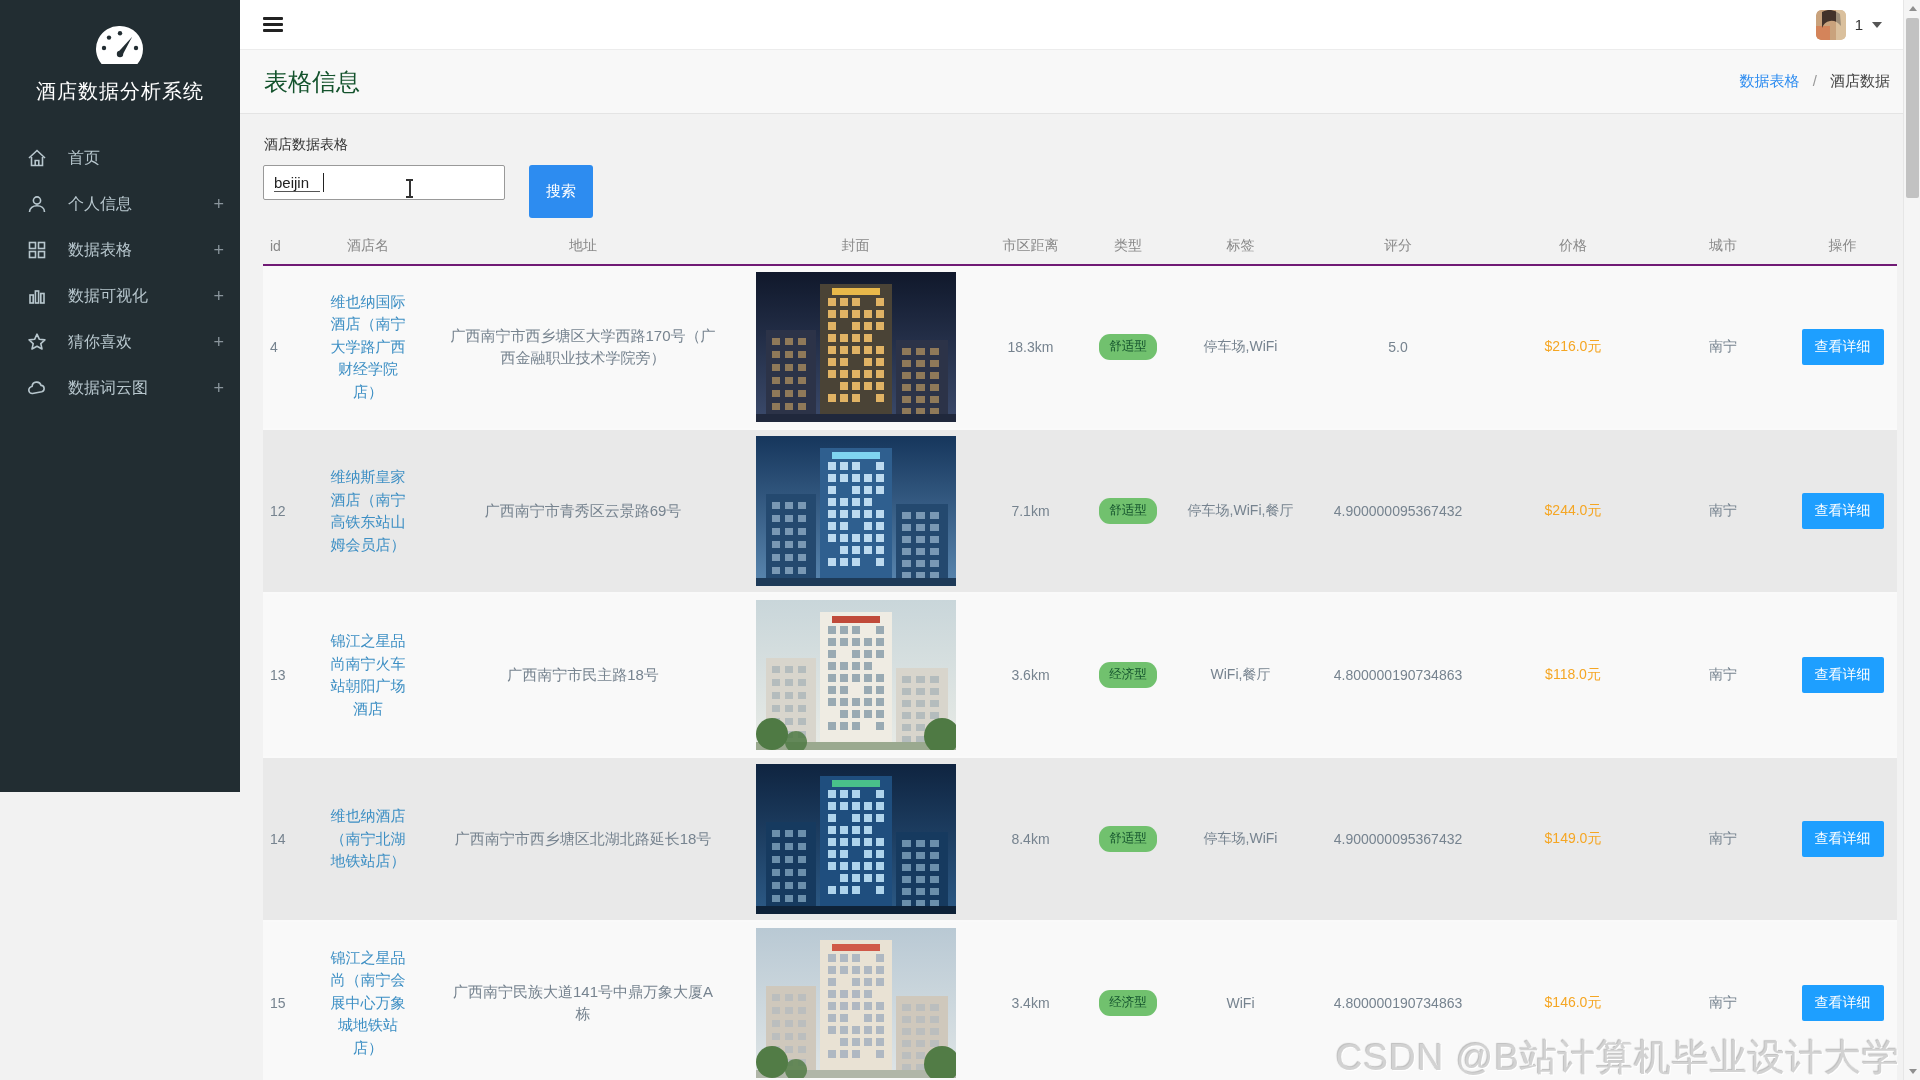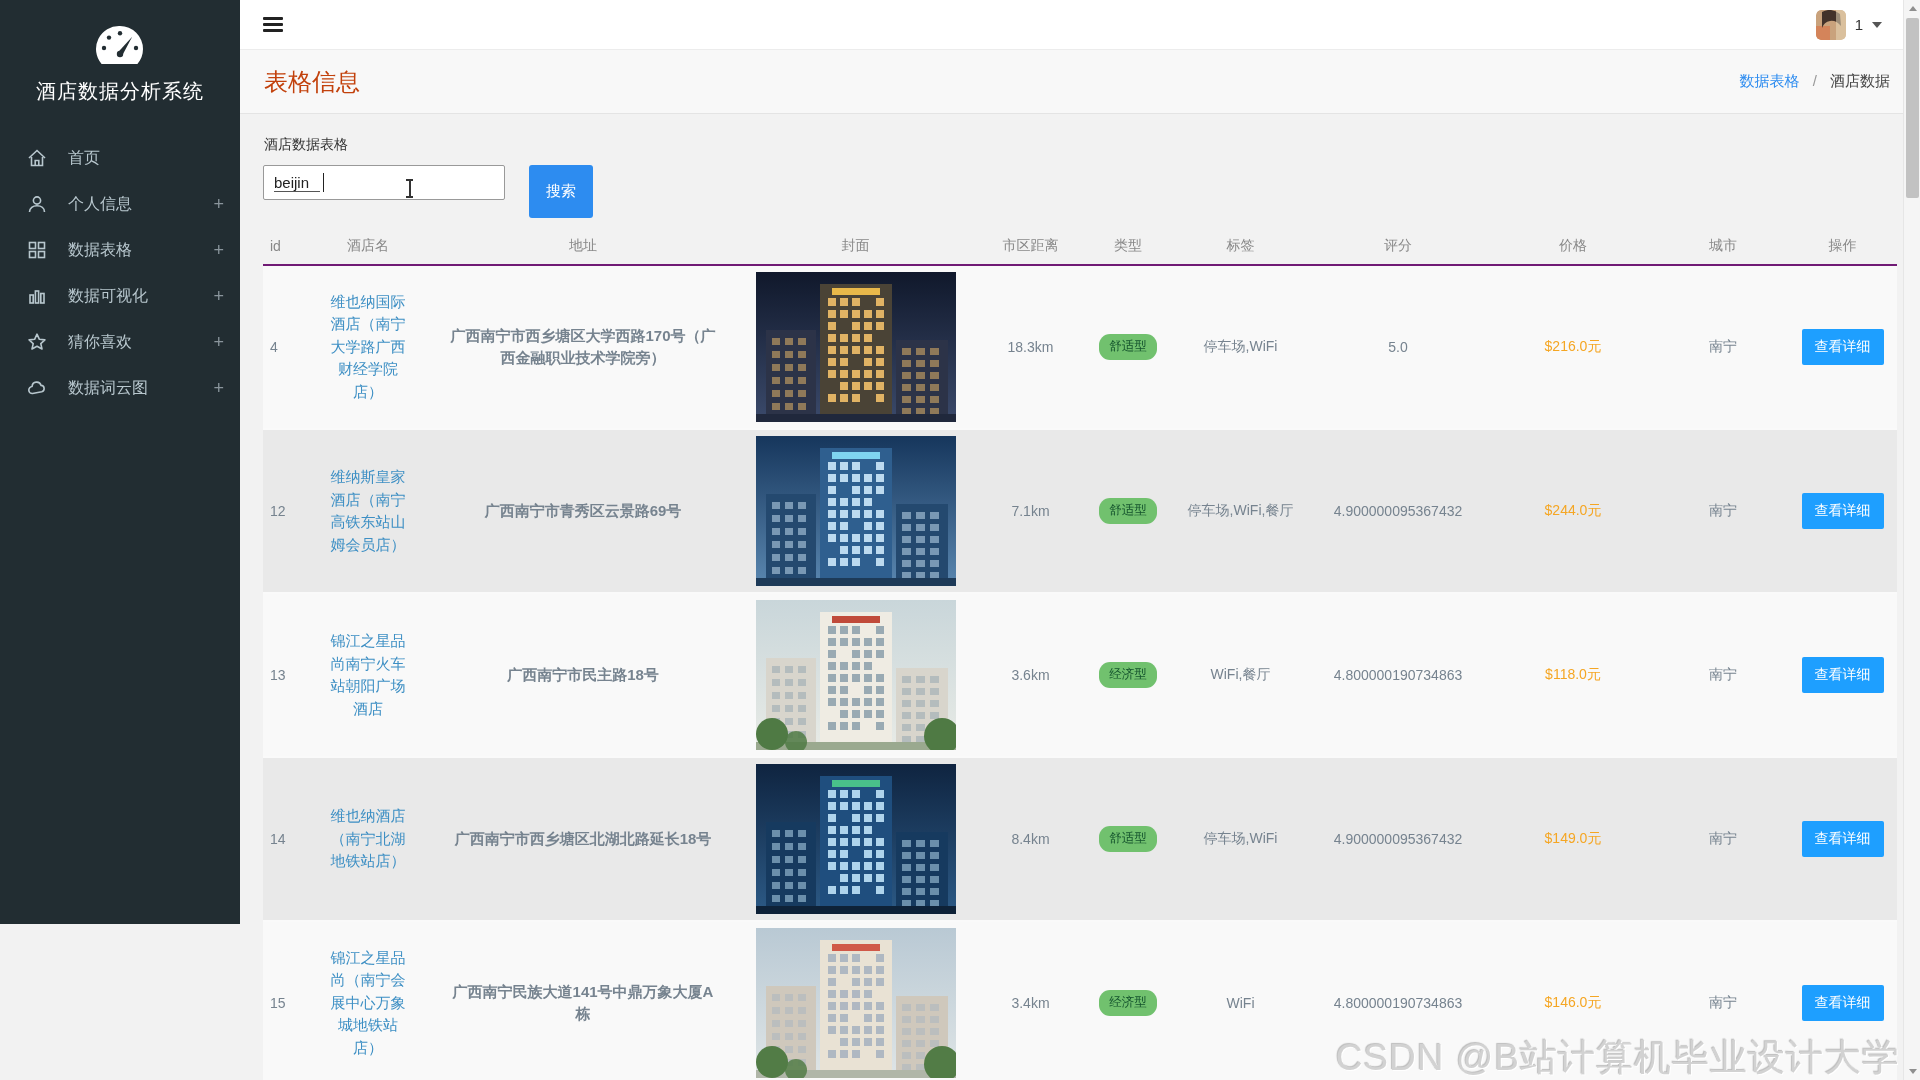--- a/index.html
+++ b/index.html
@@ -2,38 +2,38 @@
 <html><head>
 <meta charset="utf-8">
 <style>
   * { box-sizing: border-box; }
   html,body { margin:0; padding:0; }
   body {
     width:1920px; height:1080px; overflow:hidden; position:relative;
     background:#f2f2f2; font-family:"Liberation Sans", sans-serif;
   }
   
-  .sidebar { position:fixed; left:0; top:0; width:240px; height:924px; background:#222d32; z-index:5; }
+  .sidebar { position:fixed; left:0; top:0; width:240px; height:792px; background:#222d32; z-index:5; }
   .logo { padding-top:24px; text-align:center; color:#fff; }
   .logo-title { font-size:20px; color:#fff; margin-top:8px; letter-spacing:1px; }
   .nav { margin-top:30px; }
   .nav-item { display:flex; align-items:center; height:46px; padding:0 16px 0 27px; color:#b8c7ce; font-size:16px; cursor:pointer; }
   .nav-item svg { width:20px; height:20px; margin-right:21px; flex:none; }
   .nav-item .plus { margin-left:auto; color:#8a959c; font-size:18px; line-height:1; }
   
   .main { margin-left:240px; position:relative; }
   .topbar { height:50px; background:#fff; border-bottom:1px solid #ececec; display:flex; align-items:center; justify-content:space-between; padding:0 38px 0 23px; }
   .hamburger { width:20px; height:15px; display:flex; flex-direction:column; justify-content:space-between; cursor:pointer; }
   .hamburger span { display:block; height:3px; background:#222; border-radius:1px; }
   .user-area { display:flex; align-items:center; gap:9px; cursor:pointer; }
   .avatar { width:30px; height:30px; border-radius:5px; overflow:hidden; display:block; }
   .user-num { font-size:15px; color:#333; }
   .caret { width:0; height:0; border-left:5px solid transparent; border-right:5px solid transparent; border-top:6px solid #555; }
   .content-header { height:64px; background:#f8f8f8; border-bottom:1px solid #e4e4e4; display:flex; align-items:center; justify-content:space-between; padding:0 30px 0 24px; }
-  .page-title { font-size:24px; font-weight:400; color:#c2410c; margin:0; }
+  .page-title { font-size:24px; font-weight:400; color:#14532d; margin:0; }
   .breadcrumb { font-size:15px; color:#444; }
   .breadcrumb .bc-link { color:#2d8cf0; text-decoration:none; cursor:pointer; }
   .breadcrumb .bc-sep { color:#999; margin:0 9px; }
   
   .content { padding:20px 26px 0 23px; }
   .table-label { font-size:14px; color:#333; margin:2px 0 11px 1px; }
   .search-row { display:flex; gap:24px; margin-bottom:12px; }
   .input-wrap { position:relative; width:242px; height:35px; }
   .input-wrap input { width:100%; height:100%; border:1px solid #999; border-radius:2px; padding:0 10px; font-size:15px; color:#222; background:#fff; outline:none; }
   .ime-underline { position:absolute; left:11px; bottom:8px; width:46px; height:1px; background:#555; }
@@ -46,21 +46,21 @@
   
   table { width:100%; border-collapse:collapse; margin-top:8px; table-layout:fixed; }
   th { font-size:14px; font-weight:400; color:#888; padding:7px 4px 9px; border-bottom:2px solid #701a75; text-align:center; }
   th.col-id { text-align:left; padding-left:7px; }
   td { text-align:center; vertical-align:middle; font-size:14px; color:#76838f; padding:6px 6px; word-break:break-all; }
   td.c-id { text-align:left; padding-left:7px; }
   tbody tr:nth-child(odd) { background:#f9f9f9; }
   tbody tr:nth-child(even) { background:#e9e9e9; }
   tbody tr { border-bottom:2px solid #fafafa; }
   .name { color:#3d8fc4; font-size:15px; line-height:1.5; cursor:pointer; display:inline-block; max-width:84px; }
-  .c-addr { font-size:15px; line-height:1.5; padding:6px 14px;font-weight:bold; }
+  .c-addr { font-size:15px; line-height:1.5; padding:6px 14px; }
   .photo { width:200px; height:150px; margin:0 auto; overflow:hidden; background:#dde3e8; }
   .badge { background:#71c16e; color:#14532d; border-radius:11px; padding:4px 10px 5px; font-size:12.5px; display:inline-block; }
   .price { color:#f5a623; }
   .btn-detail { background:#1e9fff; color:#fff; border:none; border-radius:2px; padding:9px 13px; font-size:14px; cursor:pointer; white-space:nowrap; }
   
   .watermark { position:fixed; right:20px; bottom:-3px; font-size:37px; color:#d2d2d2; letter-spacing:1px; white-space:nowrap; z-index:9; text-shadow:1px 1px 0 #ffffff, -1px -1px 1px #bdbdbd; }
   .scrollbar { position:fixed; right:0; top:0; width:17px; height:1080px; background:#f5f5f5; border-left:1px solid #e6e6e6; z-index:20; }
   .sb-arrow { position:absolute; left:0; width:17px; height:17px; display:flex; align-items:center; justify-content:center; }
   .sb-arrow.up { top:0; }
   .sb-arrow.down { bottom:0; }

